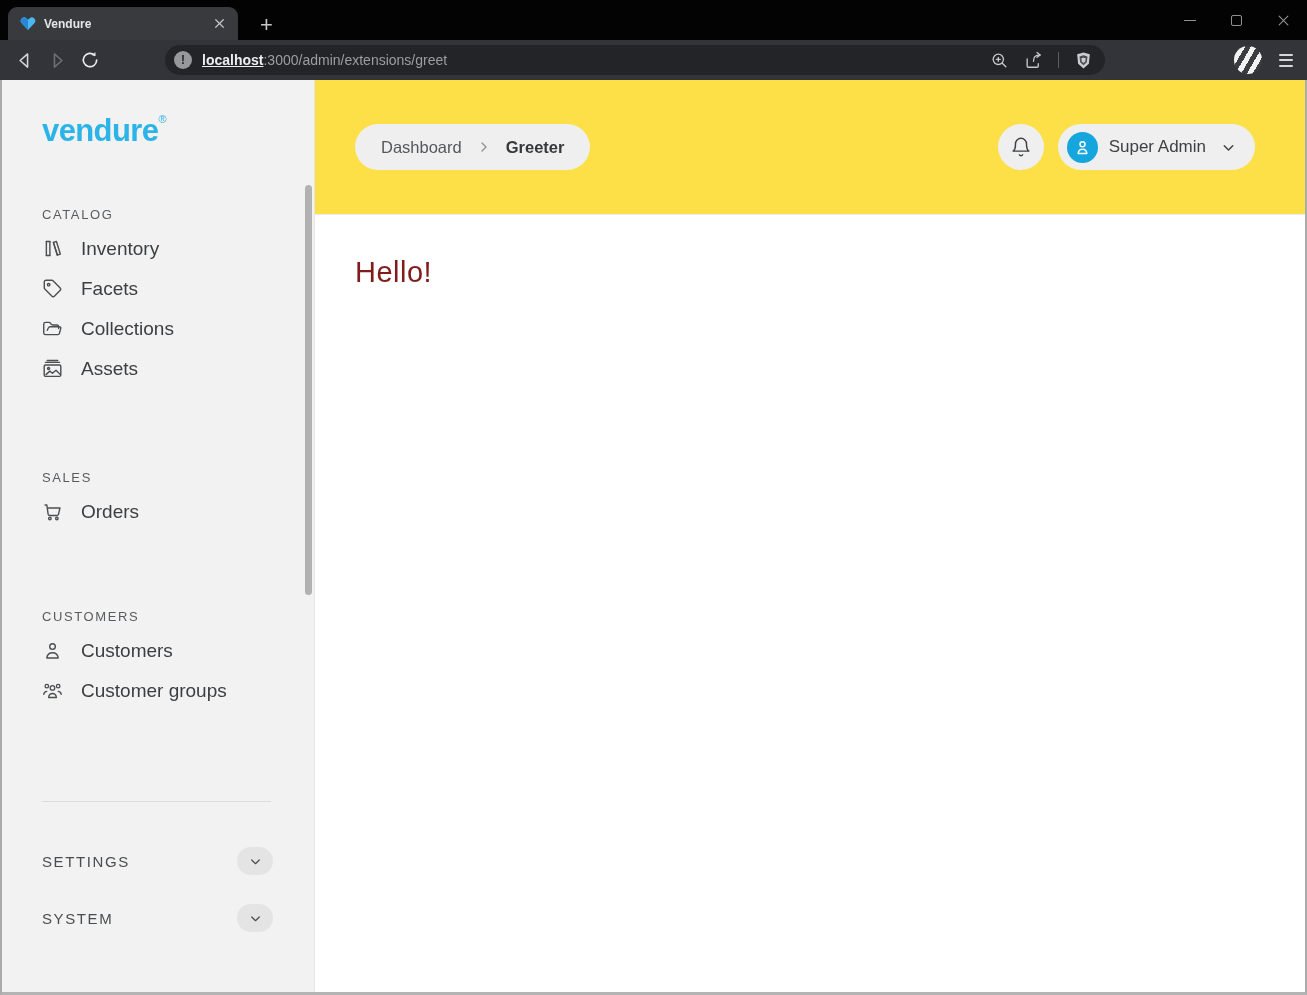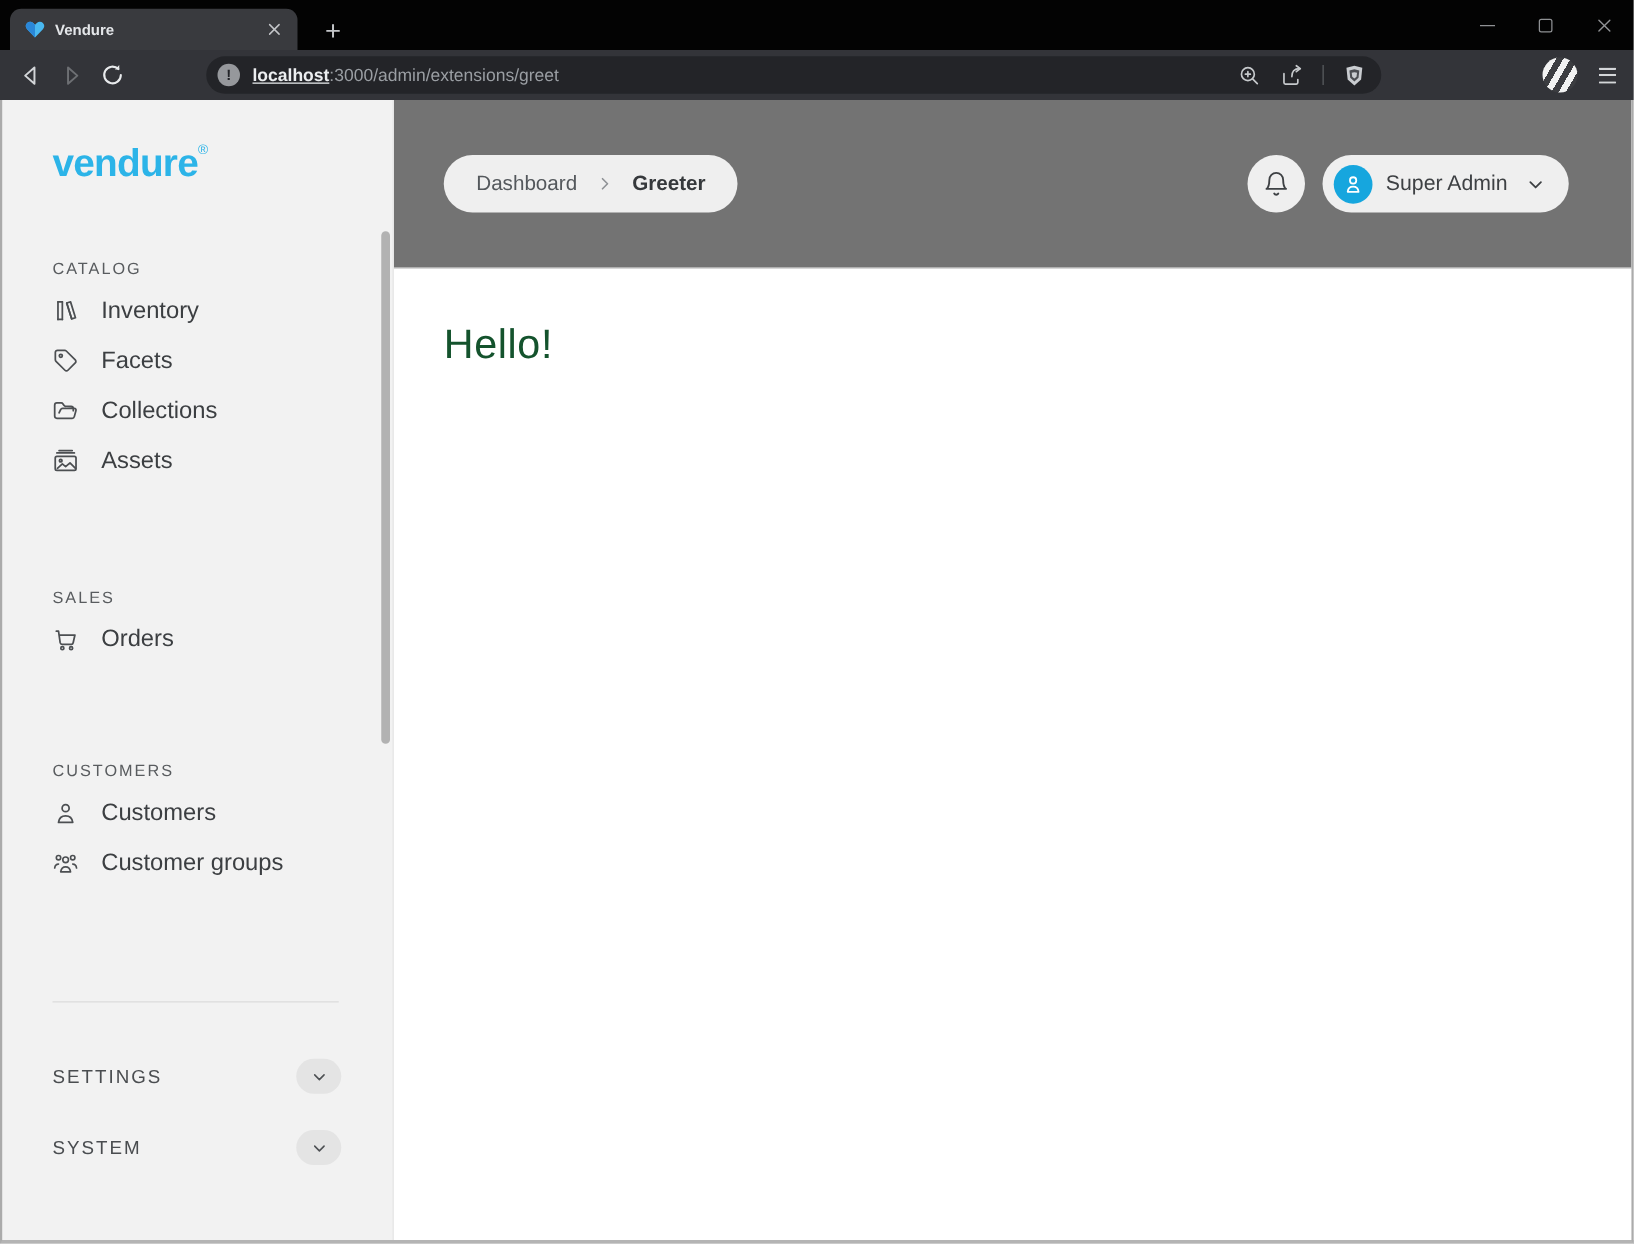--- a/index.html
+++ b/index.html
@@ -56,38 +56,38 @@
                   padding-right:41px; cursor:pointer; }
   .collapse-row.second { margin-top:23px; }
   .collapse-label { font-size:15px; letter-spacing:1.6px; color:#4a4d50; }
   .collapse-btn { width:36px; height:28px; border-radius:14px; background:#e4e4e4; display:flex;
                   align-items:center; justify-content:center; color:#4d5053; cursor:pointer; }
   .side-scrollthumb { position:absolute; right:2px; top:105px; width:7px; height:410px; border-radius:4px;
                       background:#b2b2b2; cursor:pointer; }
 
   
   .main { flex:1; display:flex; flex-direction:column; background:#fff; }
-  .page-header { height:135px; background:#737373; border-bottom:1px solid #ededed; flex:0 0 auto;
+  .page-header { height:135px; background:#fde047; border-bottom:1px solid #ededed; flex:0 0 auto;
                  display:flex; align-items:center; justify-content:space-between; padding:0 50px 0 40px; }
   .breadcrumb { height:46px; border-radius:23px; background:#efefef; display:flex; align-items:center;
                 gap:14px; padding:0 26px; }
   .crumb { font-size:16.5px; color:#54585c; cursor:pointer; }
   .crumb.current { color:#36393c; font-weight:700; }
   .crumb-sep { color:#8f9296; display:flex; }
   .header-right { display:flex; align-items:center; gap:14px; }
   .bell-btn { width:46px; height:46px; border-radius:50%; background:#efefef; display:flex;
               align-items:center; justify-content:center; color:#3e4144; cursor:pointer; }
   .user-chip { height:46px; border-radius:23px; background:#efefef; display:flex; align-items:center;
                gap:11px; padding:0 18px 0 9px; cursor:pointer; }
   .user-avatar { width:31px; height:31px; border-radius:50%; background:#16a6de; color:#fff;
                  display:flex; align-items:center; justify-content:center; }
   .user-name { font-size:17px; color:#3e4144; }
   .user-chevron { color:#3e4144; display:flex; margin-left:3px; }
   .page-content { flex:1; padding:41px 0 0 40px; }
-  .greeting { font-size:33px; font-weight:400; color:#14532d; letter-spacing:0.5px; }
+  .greeting { font-size:29px; font-weight:400; color:#7f1d1d; letter-spacing:0.5px; }
 </style>
 </head>
 <body>
 
 <div class="window">
 
   <div class="titlebar">
     <div class="tab">
       <span class="tab-favicon">
         <svg viewBox="0 0 24 24" width="16" height="16">

